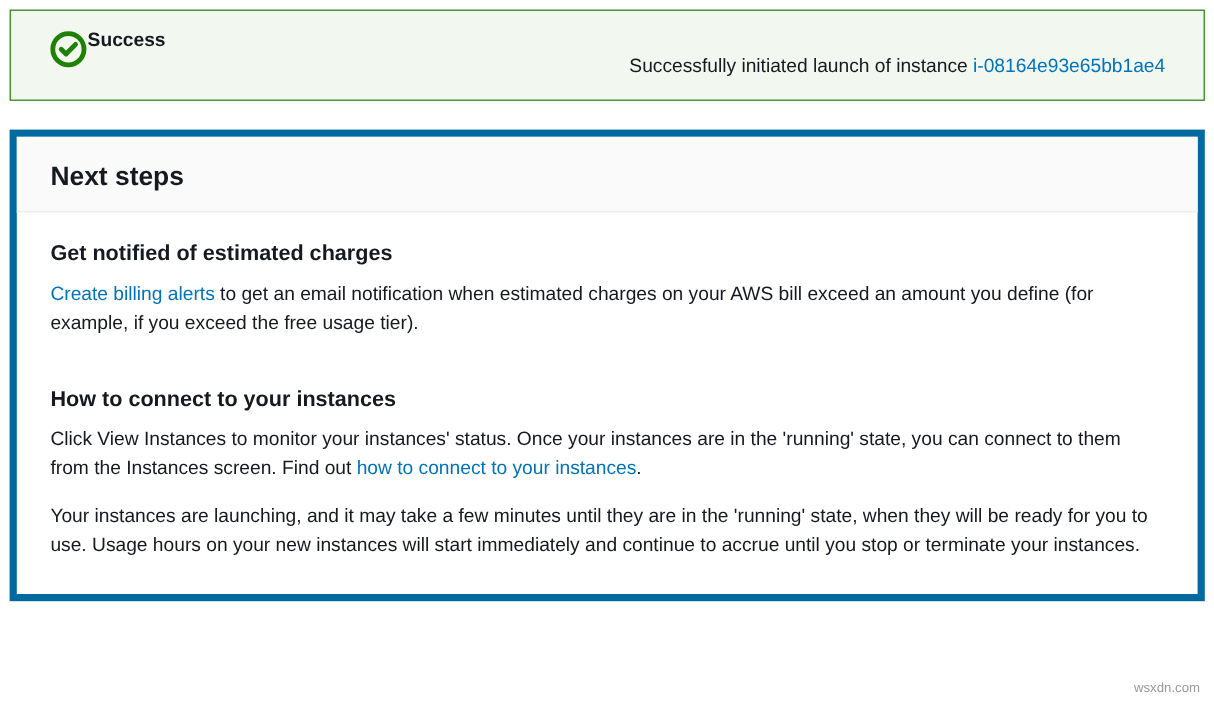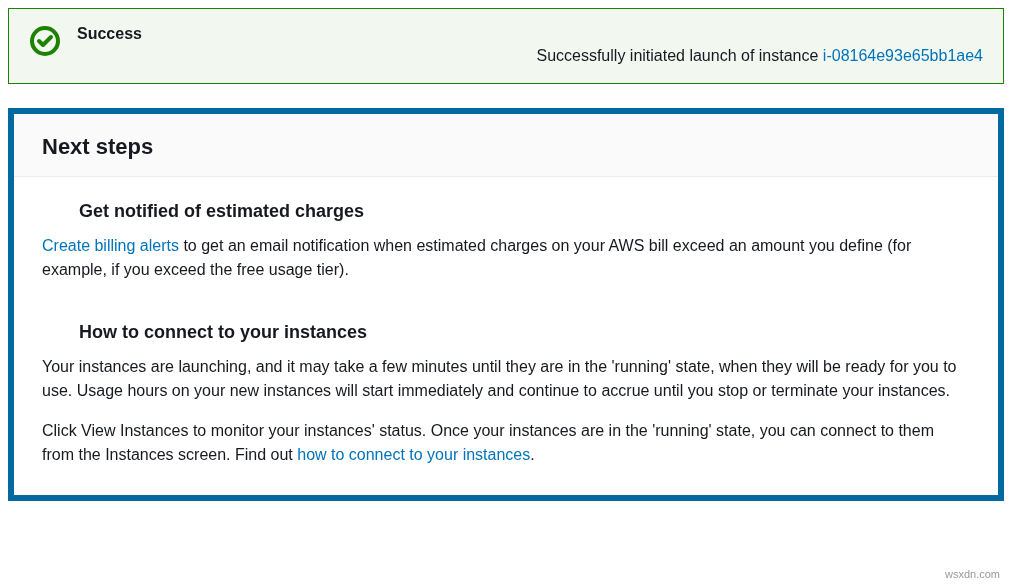--- a/index.html
+++ b/index.html
@@ -10,24 +10,23 @@
     body {
       font-family: "Amazon Ember", "Helvetica Neue", Arial, sans-serif;
       background: #ffffff;
       padding: 8px;
       font-size: 14px;
       color: #16191f;
     }
     .success-banner {
       border: 1px solid #1d8102;
       background: #f2f8f0;
-      padding: 16px 20px;
+      padding: 16px 32px;
       display: flex;
       align-items: flex-start;
-      gap: 16px;
       margin-bottom: 24px;
     }
     .success-icon {
       flex-shrink: 0;
       width: 32px;
       height: 32px;
     }
     .success-content {
       flex: 1;
     }
@@ -69,21 +68,20 @@
       margin-bottom: 40px;
     }
     .section:last-child {
       margin-bottom: 0;
     }
     .section-heading {
       font-size: 18px;
       font-weight: 700;
       color: #16191f;
       margin-bottom: 12px;
-      margin-left: 37px;
     }
     .section-text {
       font-size: 16px;
       line-height: 1.5;
       color: #16191f;
       margin-bottom: 16px;
     }
     .section-text:last-child {
       margin-bottom: 0;
       margin-top: 11px;
@@ -123,22 +121,22 @@
 
     <div class="section">
       <div class="section-heading">Get notified of estimated charges</div>
       <p class="section-text">
         <a class="link">Create billing alerts</a><span> to get an email notification when estimated charges on your AWS bill exceed an amount you define (for example, if you exceed the free usage tier).</span>
       </p>
     </div>
 
     <div class="section">
       <div class="section-heading">How to connect to your instances</div>
-      <p class="section-text">Your instances are launching, and it may take a few minutes until they are in the 'running' state, when they will be ready for you to use. Usage hours on your new instances will start immediately and continue to accrue until you stop or terminate your instances.</p>
       <p class="section-text">
         <span>Click View Instances to monitor your instances' status. Once your instances are in the 'running' state, you can connect to them from the Instances screen. Find out </span><a class="link">how to connect to your instances</a><span>.</span>
       </p>
+      <p class="section-text">Your instances are launching, and it may take a few minutes until they are in the 'running' state, when they will be ready for you to use. Usage hours on your new instances will start immediately and continue to accrue until you stop or terminate your instances.</p>
     </div>
 
   </div>
 </div>
 
 <div class="watermark">wsxdn.com</div>
 
 </body></html>

